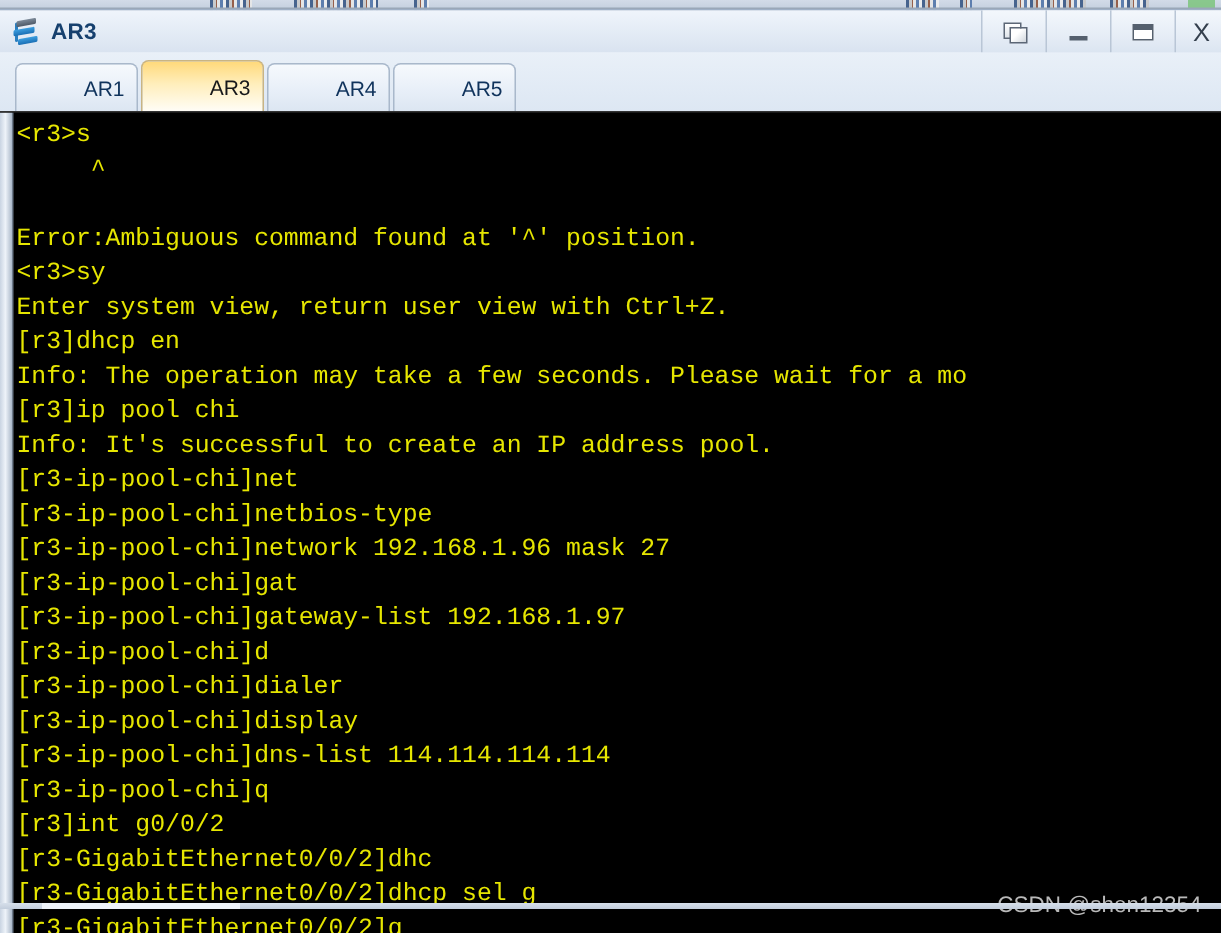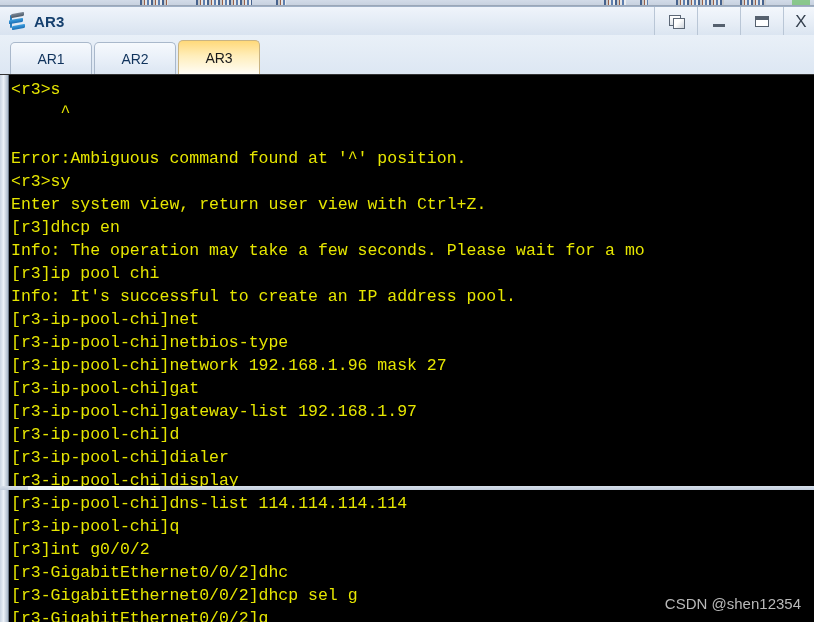--- a/index.html
+++ b/index.html
@@ -58,21 +58,21 @@
     width: 814px; height: 2px;
     background: #9aa7b8;
   }
 
   
   .window {
     position: absolute;
     left: 0;
     top: 6px;
     width: 814px;
-    height: 484px;
+    height: 600px;
     background: linear-gradient(#eef3fa, #dde6f2);
     border-top: 1px solid #9fb0c6;
     box-sizing: border-box;
   }
 
   
   .titlebar {
     position: relative;
     height: 28px;
     display: flex;
@@ -182,21 +182,21 @@
     background: linear-gradient(#e9f0f8, #dde7f3);
     box-sizing: border-box;
   }
   .tab {
     height: 32px;
     min-width: 82px;
     padding: 0 8px;
     margin-right: 2px;
     display: flex;
     align-items: center;
-    justify-content: center;
+    justify-content: flex-end;
     font-size: 14px;
     color: #10335c;
     border: 1px solid #a9b8cb;
     border-bottom: none;
     border-radius: 5px 5px 0 0;
     background: linear-gradient(#f6f9fd 0%, #e8eff8 55%, #dce6f2 100%);
     box-sizing: border-box;
   }
   .tab.active {
     background: linear-gradient(#ffd97a 0%, #ffeebb 45%, #fffdf6 100%);
@@ -306,25 +306,28 @@
         <div class="winbtn close">
           <div class="ic-close">X</div>
         </div>
       </div>
     </div>
 
     <div class="tabstrip">
       <div class="tab">
           <span>AR1</span>
         </div>
-      <div class="tab">
-          <span>AR2</span>
-        </div>
       <div class="tab active">
           <span>AR3</span>
+        </div>
+      <div class="tab">
+          <span>AR4</span>
+        </div>
+      <div class="tab">
+          <span>AR5</span>
         </div>
     </div>
 
     <div class="terminal-wrap">
       <div class="left-rail"></div>
       <div class="console" id="console"><div class="line">&lt;r3&gt;s</div><div class="line">     ^</div><div class="line"></div><div class="line">Error:Ambiguous command found at '^' position.</div><div class="line">&lt;r3&gt;sy</div><div class="line">Enter system view, return user view with Ctrl+Z.</div><div class="line">[r3]dhcp en</div><div class="line">Info: The operation may take a few seconds. Please wait for a mo</div><div class="line">[r3]ip pool chi</div><div class="line">Info: It's successful to create an IP address pool.</div><div class="line">[r3-ip-pool-chi]net</div><div class="line">[r3-ip-pool-chi]netbios-type</div><div class="line">[r3-ip-pool-chi]network 192.168.1.96 mask 27</div><div class="line">[r3-ip-pool-chi]gat</div><div class="line">[r3-ip-pool-chi]gateway-list 192.168.1.97</div><div class="line">[r3-ip-pool-chi]d</div><div class="line">[r3-ip-pool-chi]dialer</div><div class="line">[r3-ip-pool-chi]display</div><div class="line">[r3-ip-pool-chi]dns-list 114.114.114.114</div><div class="line">[r3-ip-pool-chi]q</div><div class="line">[r3]int g0/0/2</div><div class="line">[r3-GigabitEthernet0/0/2]dhc</div><div class="line">[r3-GigabitEthernet0/0/2]dhcp sel g</div><div class="line">[r3-GigabitEthernet0/0/2]q</div></div>
       <div class="watermark">CSDN @shen12354</div>
     </div>
 
     <div class="bottom-edge">

